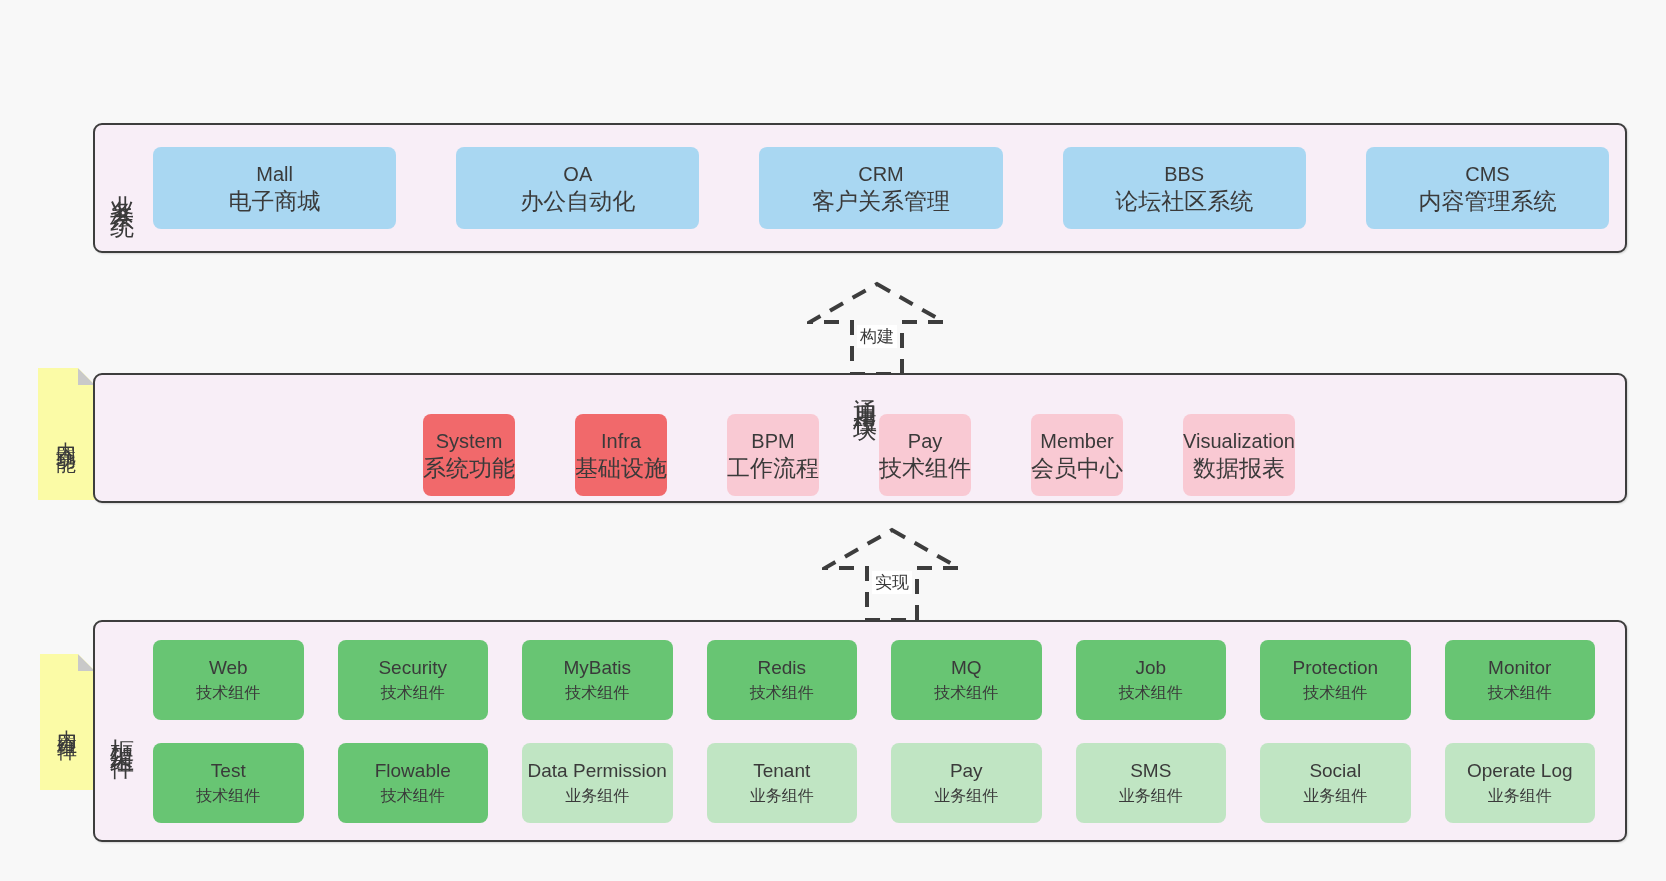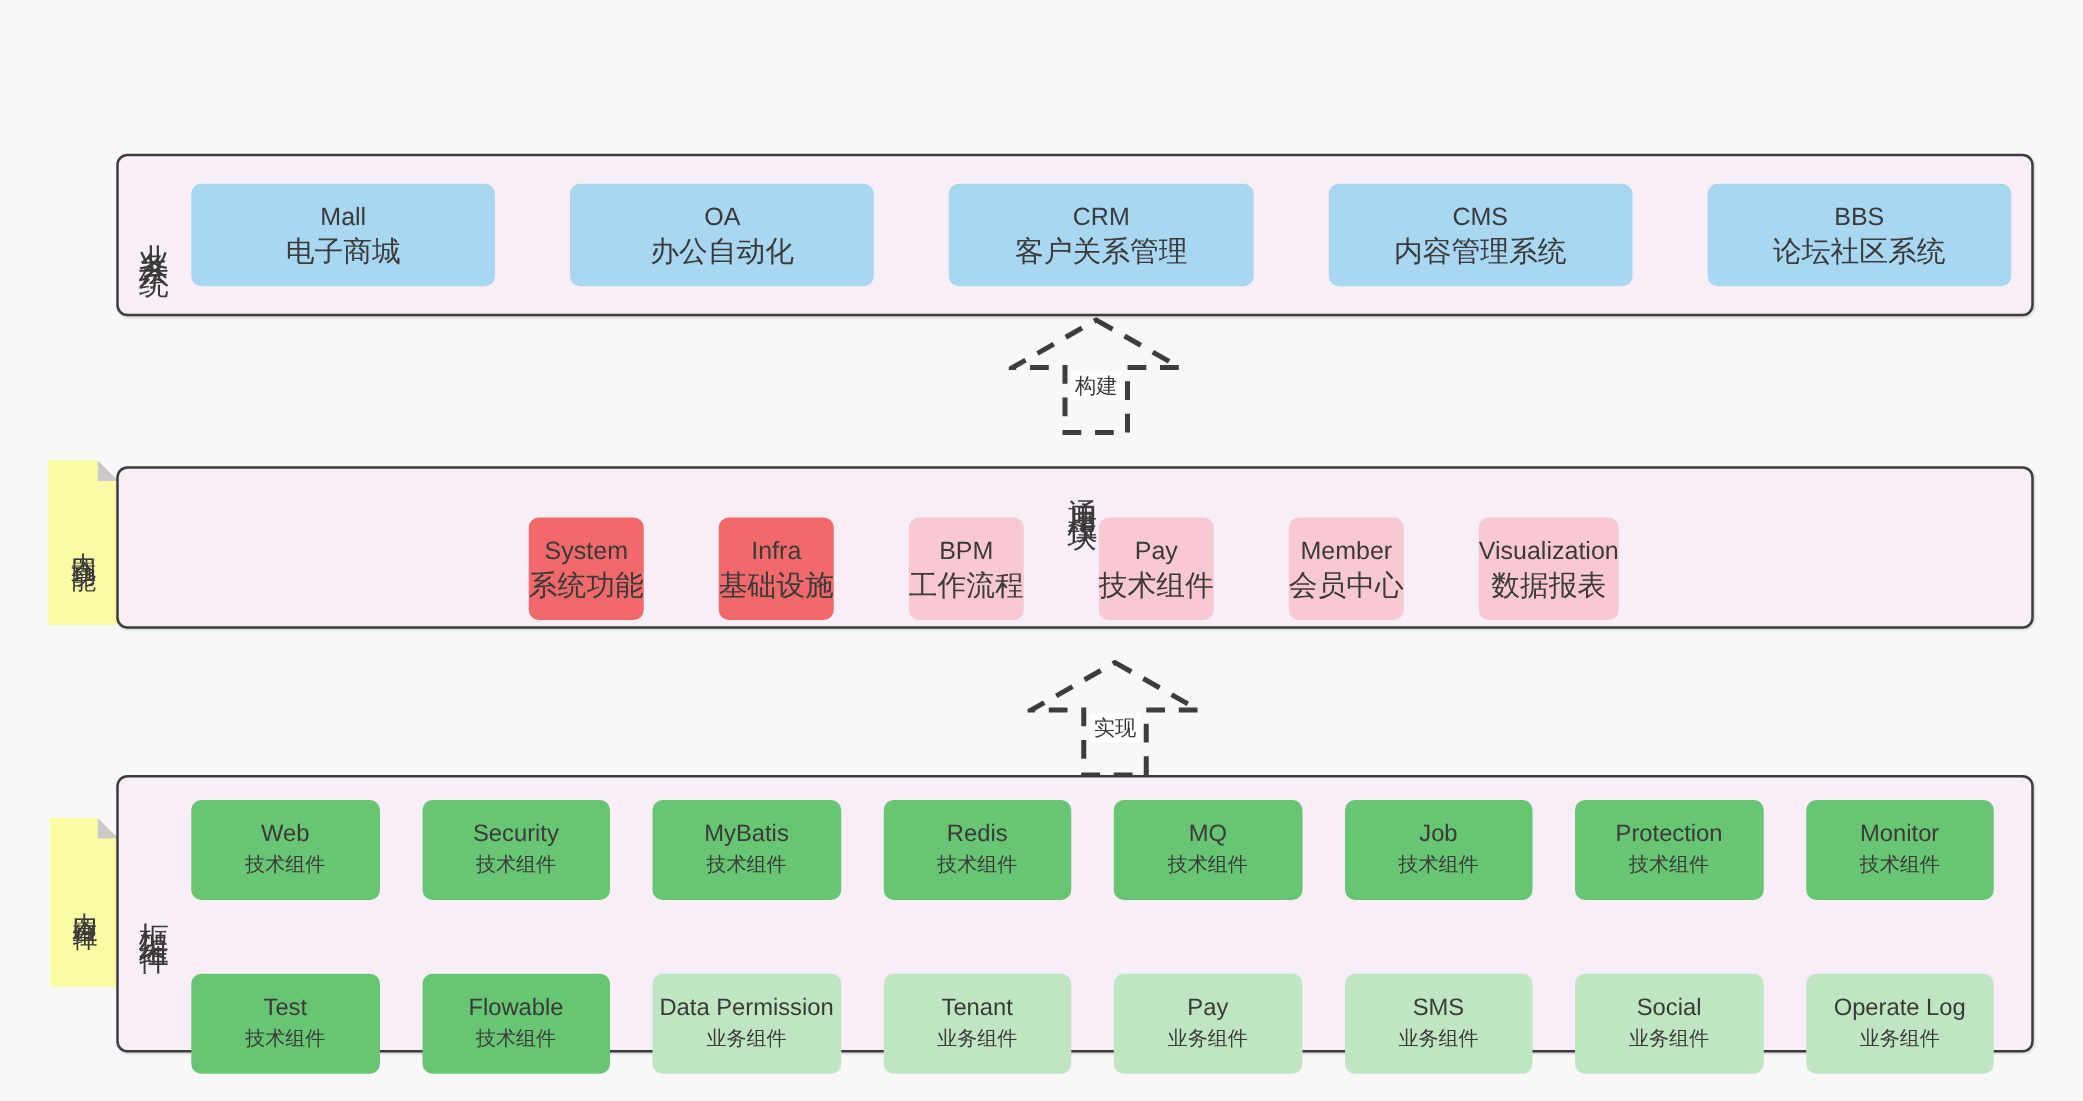--- a/index.html
+++ b/index.html
@@ -41,21 +41,21 @@
   .box-row { display:flex; }
   .cols-6 { gap:60px; padding-right:4px; }
   .cols-8 { gap:34px; padding-right:18px; }
 
   .box {
     flex:1; height:82px; border-radius:8px;
     display:flex; flex-direction:column;
     align-items:center; justify-content:center;
     text-align:center; line-height:27px;
   }
-  .cols-8 .box { height:80px; line-height:25px;margin-top:36px; }
+  .cols-8 .box { height:80px; line-height:25px; }
   .box-name { font-size:20px; }
   .box-desc { font-size:23px; }
   .cols-8 .box-name { font-size:19px; }
   .cols-8 .box-desc { font-size:16px; }
 
   .v-blue       { background:var(--blue); }
   .v-red        { background:var(--red); }
   .v-pink       { background:var(--pink); }
   .v-green      { background:var(--green); }
   .v-lightgreen { background:var(--light_green); }
@@ -75,21 +75,21 @@
   .note-modules   { left:38px; top:368px; width:57px; height:132px; }
   .note-framework { left:40px; top:654px; width:55px; height:136px; }
   .note-label {
     writing-mode:vertical-rl; text-orientation:upright;
     font-size:20px; letter-spacing:4px; line-height:26px;
     color:#3a3a3a;
   }
 
   
   .arrow { position:absolute; width:140px; height:96px; z-index:1; }
-  .arrow-build     { left:807px; top:253px; }
+  .arrow-build     { left:807px; top:281px; }
   .arrow-implement { left:822px; top:527px; }
   .arrow svg { position:absolute; inset:0; }
   .arrow polygon {
     fill:none; stroke:var(--line); stroke-width:4;
     stroke-dasharray:15 11;
   }
   .arrow-label {
     position:absolute; top:44px; left:50%; transform:translateX(-50%);
     background:#ffffff; padding:0 3px;
     font-size:17px; white-space:nowrap; color:#3a3a3a;
@@ -110,26 +110,26 @@
   </div>
           <div class="box v-blue">
     <span class="box-name">OA</span>
     <span class="box-desc">办公自动化</span>
   </div>
           <div class="box v-blue">
     <span class="box-name">CRM</span>
     <span class="box-desc">客户关系管理</span>
   </div>
           <div class="box v-blue">
+    <span class="box-name">BBS</span>
+    <span class="box-desc">论坛社区系统</span>
+  </div>
+          <div class="box v-blue">
     <span class="box-name">CMS</span>
     <span class="box-desc">内容管理系统</span>
-  </div>
-          <div class="box v-blue">
-    <span class="box-name">BBS</span>
-    <span class="box-desc">论坛社区系统</span>
   </div>
         </div>
     </div>
   </div>
 
   <div class="arrow arrow-build">
     <svg viewBox="0 0 140 96">
       <polygon points="70,3 137,41 95,41 95,93 45,93 45,41 3,41"></polygon>
     </svg>
     <div class="arrow-label">构建</div>

